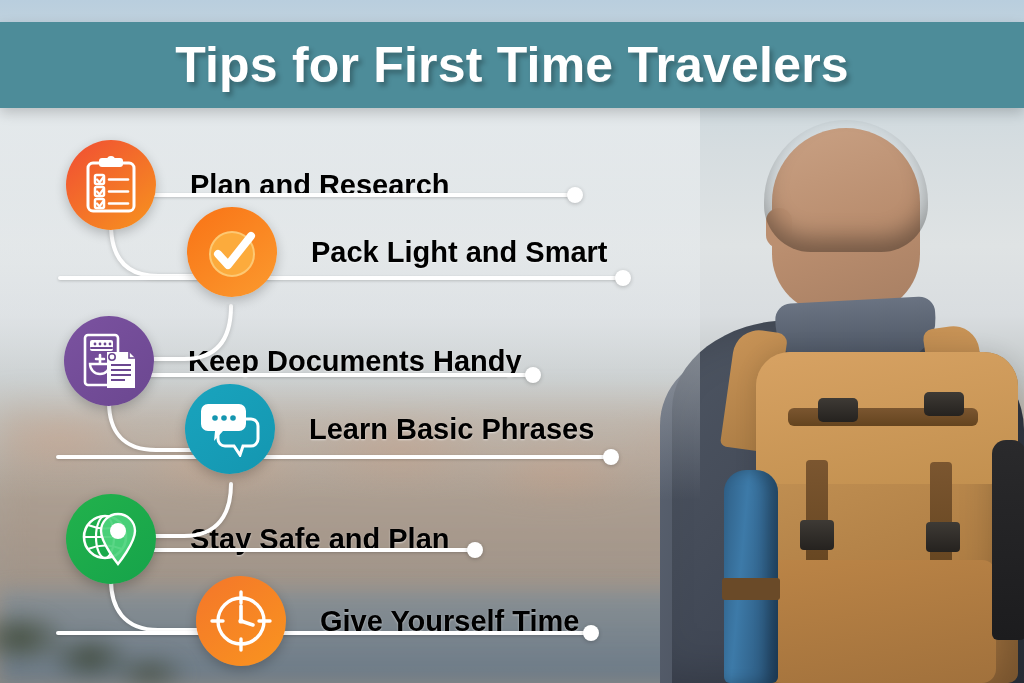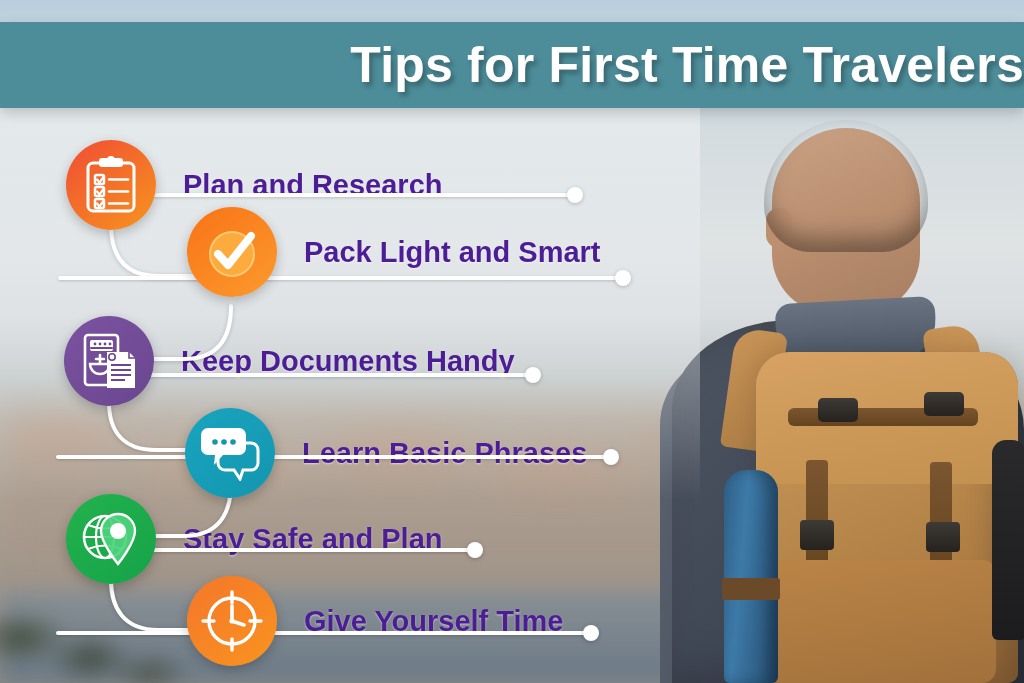--- a/index.html
+++ b/index.html
@@ -199,21 +199,21 @@
 
   
   .title-bar {
     position: absolute;
     left: 0; top: 22px;
     width: 1024px; height: 86px;
     background: #4d8c99;
     box-shadow: 0 5px 12px rgba(0,0,0,.18);
     display: flex;
     align-items: center;
-    justify-content: flex-end;
+    justify-content: center;
   }
   .title-text {
     color: #ffffff;
     font-size: 50px;
     font-weight: bold;
     letter-spacing: .2px;
     text-shadow: 3px 4px 5px rgba(0,0,0,.28);
     white-space: nowrap;
     font-family: "Liberation Sans", sans-serif;
   }
@@ -230,22 +230,22 @@
     border-radius: 50%;
     flex: 0 0 90px;
     display: flex;
     align-items: center;
     justify-content: center;
     box-shadow: 0 4px 12px rgba(0,0,0,.22);
     z-index: 4;
   }
   .tip-icon svg { display: block; }
   .tip-label {
-    margin-left: 27px;
-    color: #4c1d95;
+    margin-left: 34px;
+    color: #000000;
     font-size: 29px;
     font-weight: bold;
     white-space: nowrap;
     text-shadow: 0 1px 2px rgba(255,255,255,.55);
     font-family: "Liberation Sans", sans-serif;
   }
 
   
   .tip-rule {
     position: absolute;
@@ -399,21 +399,21 @@
         <circle cx="31" cy="25" r="3.2" fill="none" stroke="#6b4790" stroke-width="1.6"></circle>
         <line x1="30" y1="33" x2="50" y2="33" stroke="#6b4790" stroke-width="2"></line>
         <line x1="30" y1="38" x2="50" y2="38" stroke="#6b4790" stroke-width="2"></line>
         <line x1="30" y1="43" x2="50" y2="43" stroke="#6b4790" stroke-width="2"></line>
         <line x1="30" y1="48" x2="44" y2="48" stroke="#6b4790" stroke-width="2"></line>
       </svg>
     </div>
     <div class="tip-label">Keep Documents Handy</div>
   </div>
 
-  <div class="tip" style="left:185px; top:408px;">
+  <div class="tip" style="left:185px; top:384px;">
     <div class="tip-icon" style="background:linear-gradient(140deg,#19a4be,#1496b0);">
       <svg width="62" height="56" viewBox="0 0 62 56" aria-hidden="true">
         <path d="M26 18 h26 a7 7 0 0 1 7 7 v13 a7 7 0 0 1 -7 7 h-8 l-3 9 l-6 -9 h-9 a7 7 0 0 1 -7 -7 v-13 a7 7 0 0 1 7 -7 z" fill="none" stroke="#fff" stroke-width="3"></path>
         <path d="M9 3 h31 a7 7 0 0 1 7 7 v13 a7 7 0 0 1 -7 7 h-16 l-9 10 l1 -10 h-7 a7 7 0 0 1 -7 -7 v-13 a7 7 0 0 1 7 -7 z" fill="#fff"></path>
         <circle cx="16" cy="17" r="2.8" fill="#1496b0"></circle>
         <circle cx="25" cy="17" r="2.8" fill="#1496b0"></circle>
         <circle cx="34" cy="17" r="2.8" fill="#1496b0"></circle>
       </svg>
     </div>
     <div class="tip-label">Learn Basic Phrases</div>
@@ -428,21 +428,21 @@
         <path d="M8 17 q17 7 34 0" fill="none" stroke="#fff" stroke-width="2"></path>
         <path d="M8 41 q17 -7 34 0" fill="none" stroke="#fff" stroke-width="2"></path>
         <path d="M38 6 a17 17 0 0 1 17 17 c0 12 -17 33 -17 33 s-17 -21 -17 -33 a17 17 0 0 1 17 -17 z" fill="#4cd37c" opacity=".92"></path>
         <path d="M38 6 a17 17 0 0 1 17 17 c0 12 -17 33 -17 33 s-17 -21 -17 -33 a17 17 0 0 1 17 -17 z" fill="none" stroke="#ffffff" stroke-width="2.4"></path>
         <circle cx="38" cy="23" r="8" fill="#fff"></circle>
       </svg>
     </div>
     <div class="tip-label">Stay Safe and Plan</div>
   </div>
 
-  <div class="tip" style="left:187px; top:576px;">
+  <div class="tip" style="left:196px; top:576px;">
     <div class="tip-icon" style="background:linear-gradient(140deg,#f4762a,#f9941f);">
       <svg width="62" height="62" viewBox="0 0 62 62" aria-hidden="true">
         <circle cx="31" cy="31" r="23" fill="none" stroke="#fff" stroke-width="3.4"></circle>
         <line x1="31" y1="2" x2="31" y2="13" stroke="#fff" stroke-width="3.4" stroke-linecap="round"></line>
         <line x1="31" y1="49" x2="31" y2="60" stroke="#fff" stroke-width="3.4" stroke-linecap="round"></line>
         <line x1="2" y1="31" x2="13" y2="31" stroke="#fff" stroke-width="3.4" stroke-linecap="round"></line>
         <line x1="49" y1="31" x2="60" y2="31" stroke="#fff" stroke-width="3.4" stroke-linecap="round"></line>
         <line x1="31" y1="31" x2="31" y2="16" stroke="#fff" stroke-width="3.6" stroke-linecap="round"></line>
         <line x1="31" y1="31" x2="43" y2="35" stroke="#fff" stroke-width="3.6" stroke-linecap="round"></line>
         <circle cx="31" cy="31" r="2.6" fill="#fff"></circle>

